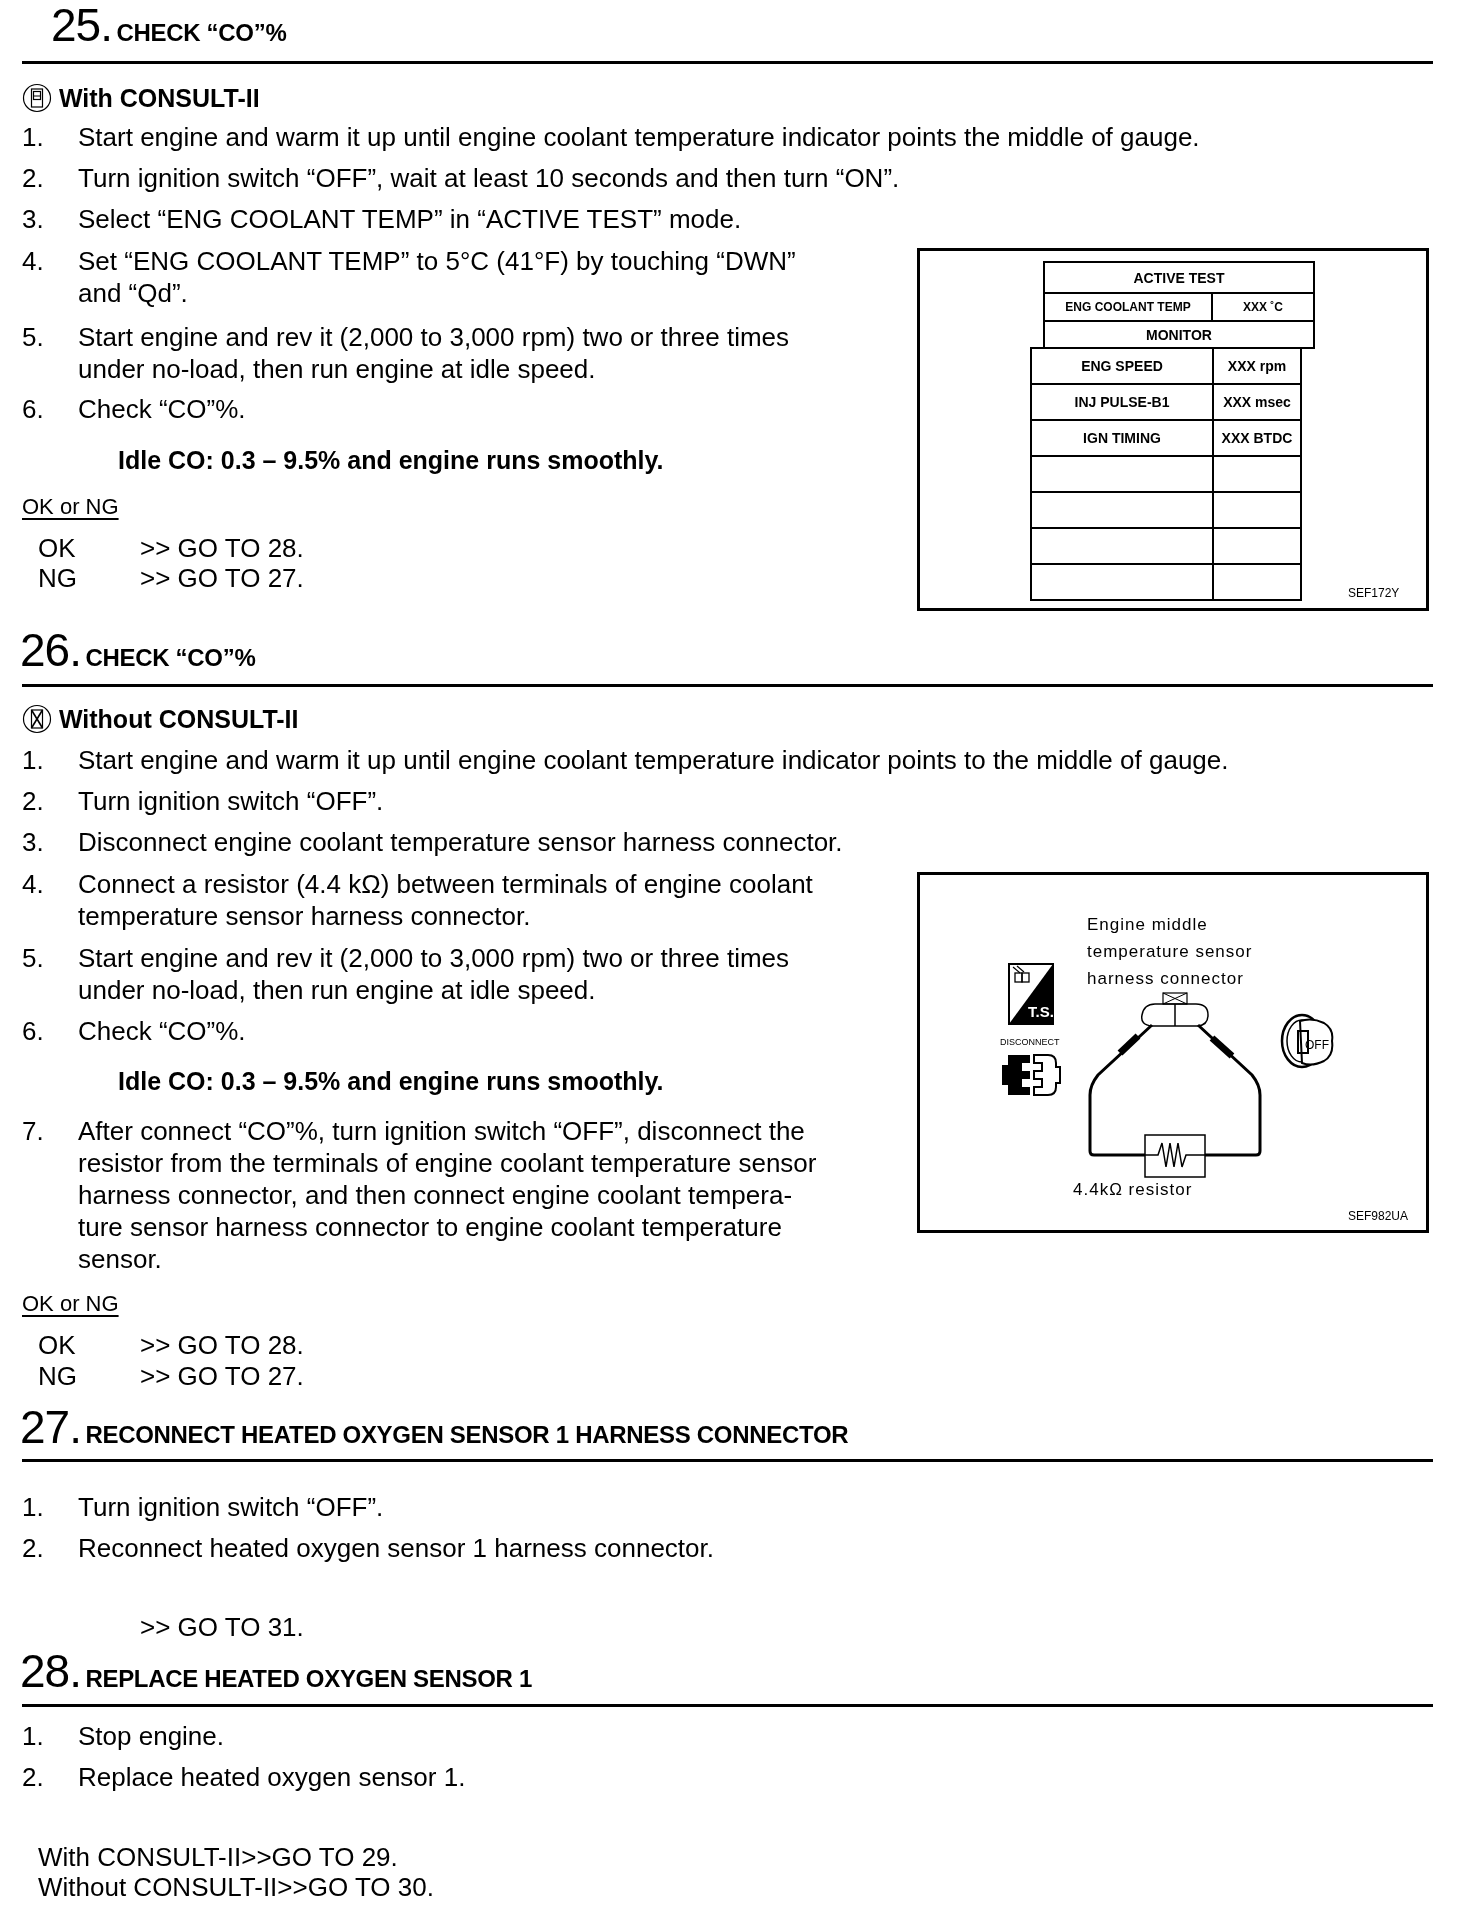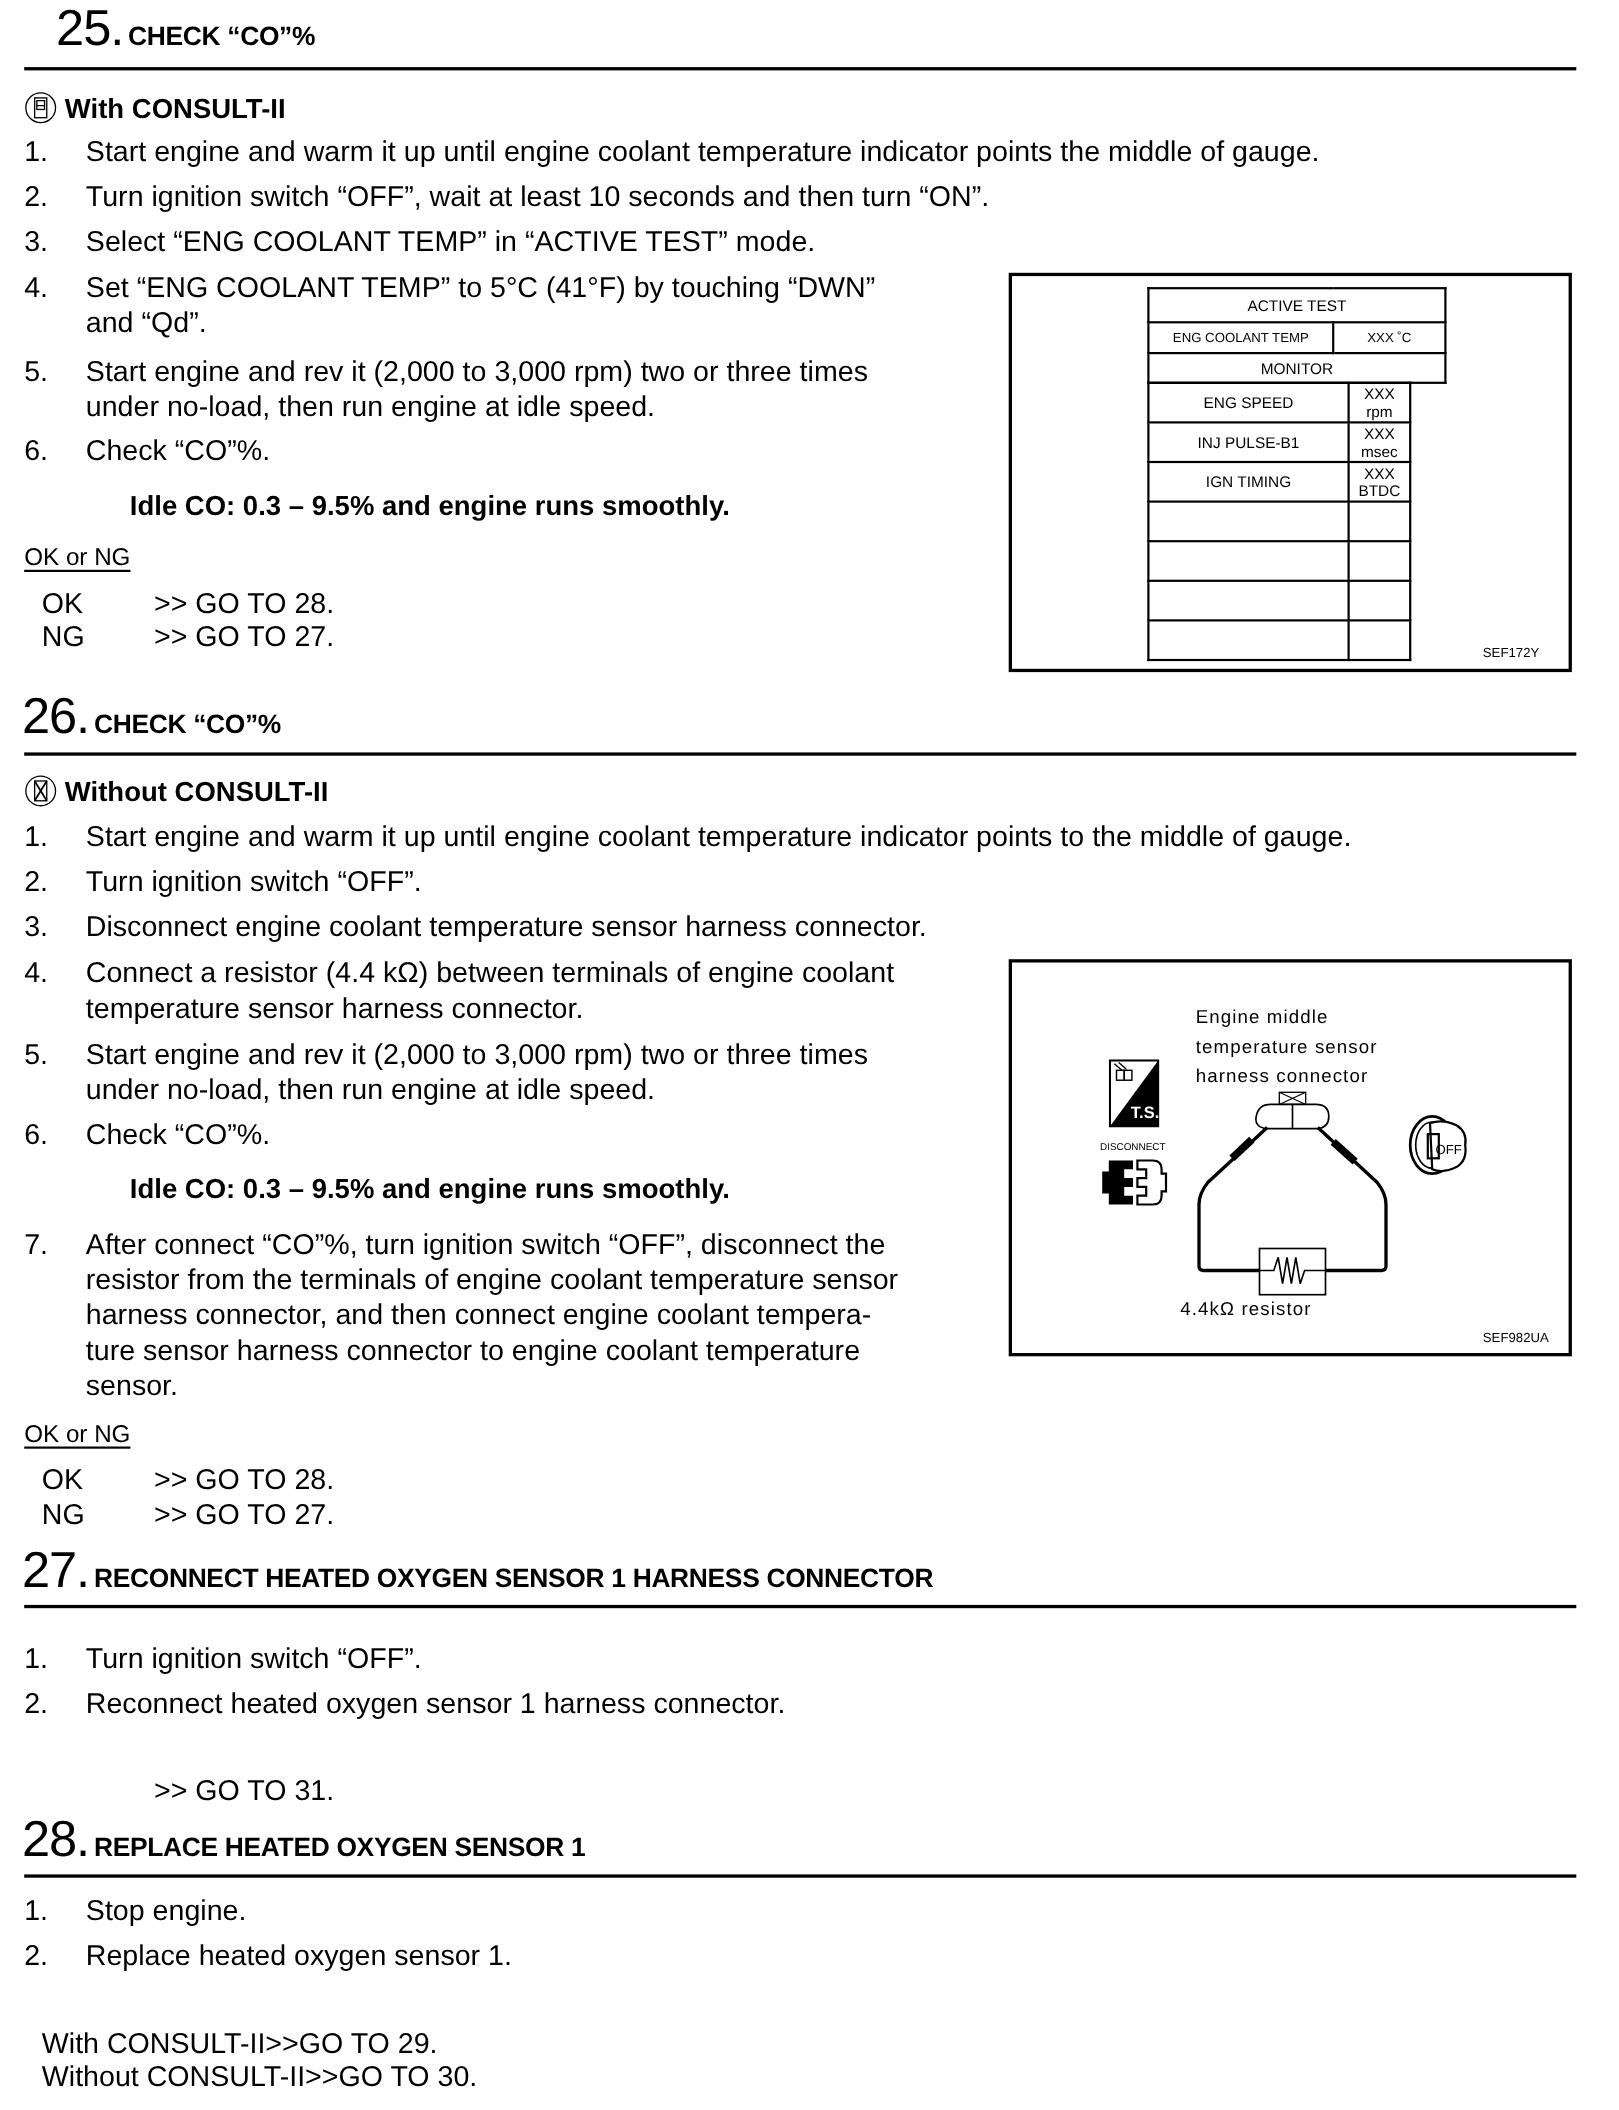--- a/index.html
+++ b/index.html
@@ -11,21 +11,21 @@
   .rule { position: absolute; left: 22px; width: 1411px; height: 3px; background: #000; }
   .sub { font-size: 25px; font-weight: bold; }
   .step { font-size: 26px; line-height: 32px; }
   .step .n { position: absolute; left: 0; }
   .step .t { position: absolute; left: 56px; }
   .spec { font-size: 25px; font-weight: bold; }
   .oknglabel { font-size: 22px; text-decoration: underline; text-underline-offset: 4px; }
   .okrow { font-size: 26px; }
   .box { position: absolute; border: 3px solid #000; box-sizing: border-box; background: #fff; }
   .code { font-size: 12px; }
-  table.at { position: absolute; border-collapse: collapse; font-weight: normal; font-size: 14px; }
+  table.at { position: absolute; border-collapse: collapse; font-weight: bold; font-size: 14px; }
   table.at td { border: 2.5px solid #000; text-align: center; padding: 0; }
   .diag-label { font-size: 17px; letter-spacing: 1px; }
 </style>
 </head>
 <body>
 
 <div>
   <div class="abs" style="left:20px;top:2px;margin-left:31px;">
     <span class="num-big">25.</span>
     <span class="h-title">CHECK “CO”%</span>
@@ -90,21 +90,21 @@
           </tr>
       <tr style="height:28px;font-size:12px;">
         <td style="width:166px;margin-left:36px;">ENG COOLANT TEMP</td>
         <td>XXX ˚C</td>
       </tr>
       <tr style="height:27px;">
             <td colspan="2">MONITOR</td>
           </tr>
     </tbody>
       </table>
-    <table class="at" style="left:123px;top:96px;width:240px;padding-left:44px;">
+    <table class="at" style="left:110px;top:96px;width:272px;padding-left:44px;">
       <tbody>
           <tr style="height:36px;">
             <td style="width:180px;">ENG SPEED</td>
             <td>XXX rpm</td>
           </tr>
       <tr style="height:36px;">
             <td>INJ PULSE-B1</td>
             <td>XXX msec</td>
           </tr>
       <tr style="height:36px;">

